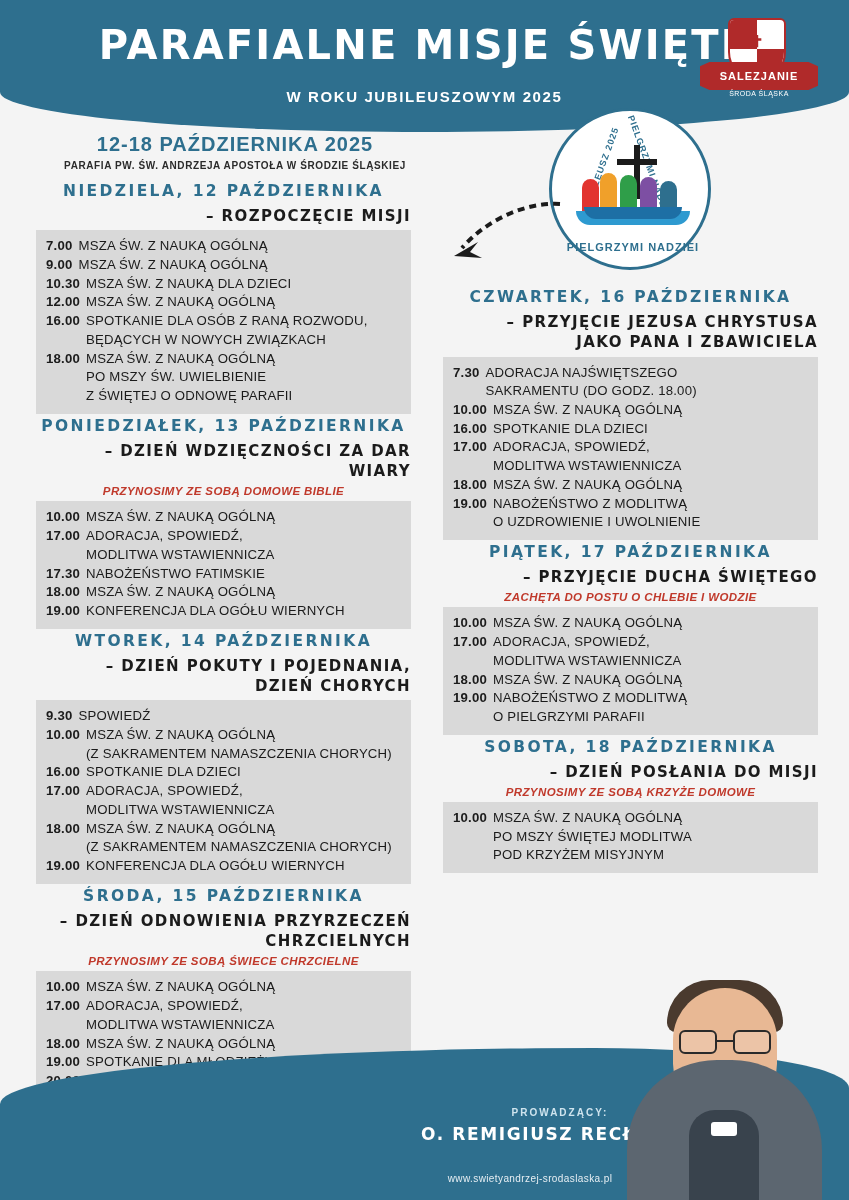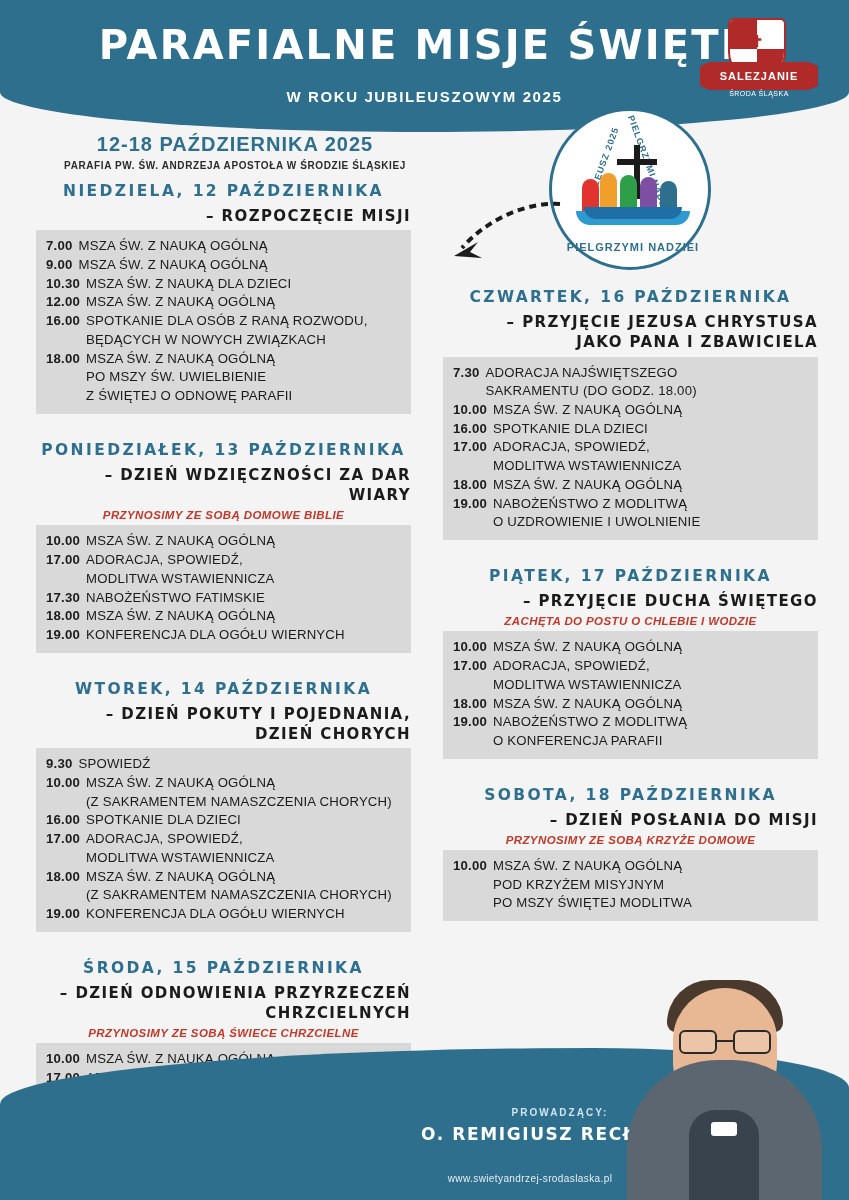--- a/index.html
+++ b/index.html
@@ -134,21 +134,21 @@
   }
   
   .arrow {
     position: absolute; left: 448px; top: 196px; width: 120px; height: 70px;
   }
   .arrow svg { width: 120px; height: 70px; }
   
   .col { position: absolute; width: 375px; }
   .col-left { left: 36px; top: 182px; }
   .col-right { left: 443px; top: 288px; }
-  .day { margin-bottom: 27px; }
+  .day { margin-bottom: 3px; }
   .day-title {
     text-align: center;
     color: #2e6f8e;
     font-size: 15.5px;
     font-weight: bold;
     letter-spacing: 2.4px;
     text-transform: uppercase;
     font-family: "DejaVu Sans", sans-serif;
     margin-bottom: 6px;
   }
@@ -543,36 +543,36 @@
           <div class="entry">
             <span class="t">18.00</span>
             <span class="d">
               <span class="ln">MSZA ŚW. Z NAUKĄ OGÓLNĄ</span>
             </span>
           </div>
           <div class="entry">
             <span class="t">19.00</span>
             <span class="d">
               <span class="ln">NABOŻEŃSTWO Z MODLITWĄ</span>
-              <span class="ln">O KONFERENCJA PARAFII</span>
+              <span class="ln">O PIELGRZYMI PARAFII</span>
             </span>
           </div>
         </div>
       </div>
       <div class="day">
         <div class="day-title">SOBOTA, 18 PAŹDZIERNIKA</div>
         <div class="day-theme">– DZIEŃ POSŁANIA DO MISJI</div>
         <div class="day-note">PRZYNOSIMY ZE SOBĄ KRZYŻE DOMOWE</div>
         <div class="entries">
           <div class="entry">
             <span class="t">10.00</span>
             <span class="d">
               <span class="ln">MSZA ŚW. Z NAUKĄ OGÓLNĄ</span>
+              <span class="ln">PO MSZY ŚWIĘTEJ MODLITWA</span>
               <span class="ln">POD KRZYŻEM MISYJNYM</span>
-              <span class="ln">PO MSZY ŚWIĘTEJ MODLITWA</span>
             </span>
           </div>
         </div>
       </div>
     </div>
 
   <div class="footer">
     <div class="footer-label">PROWADZĄCY:</div>
     <div class="footer-name">O. REMIGIUSZ RECŁAW SJ</div>
     <div class="footer-url">www.swietyandrzej-srodaslaska.pl</div>

